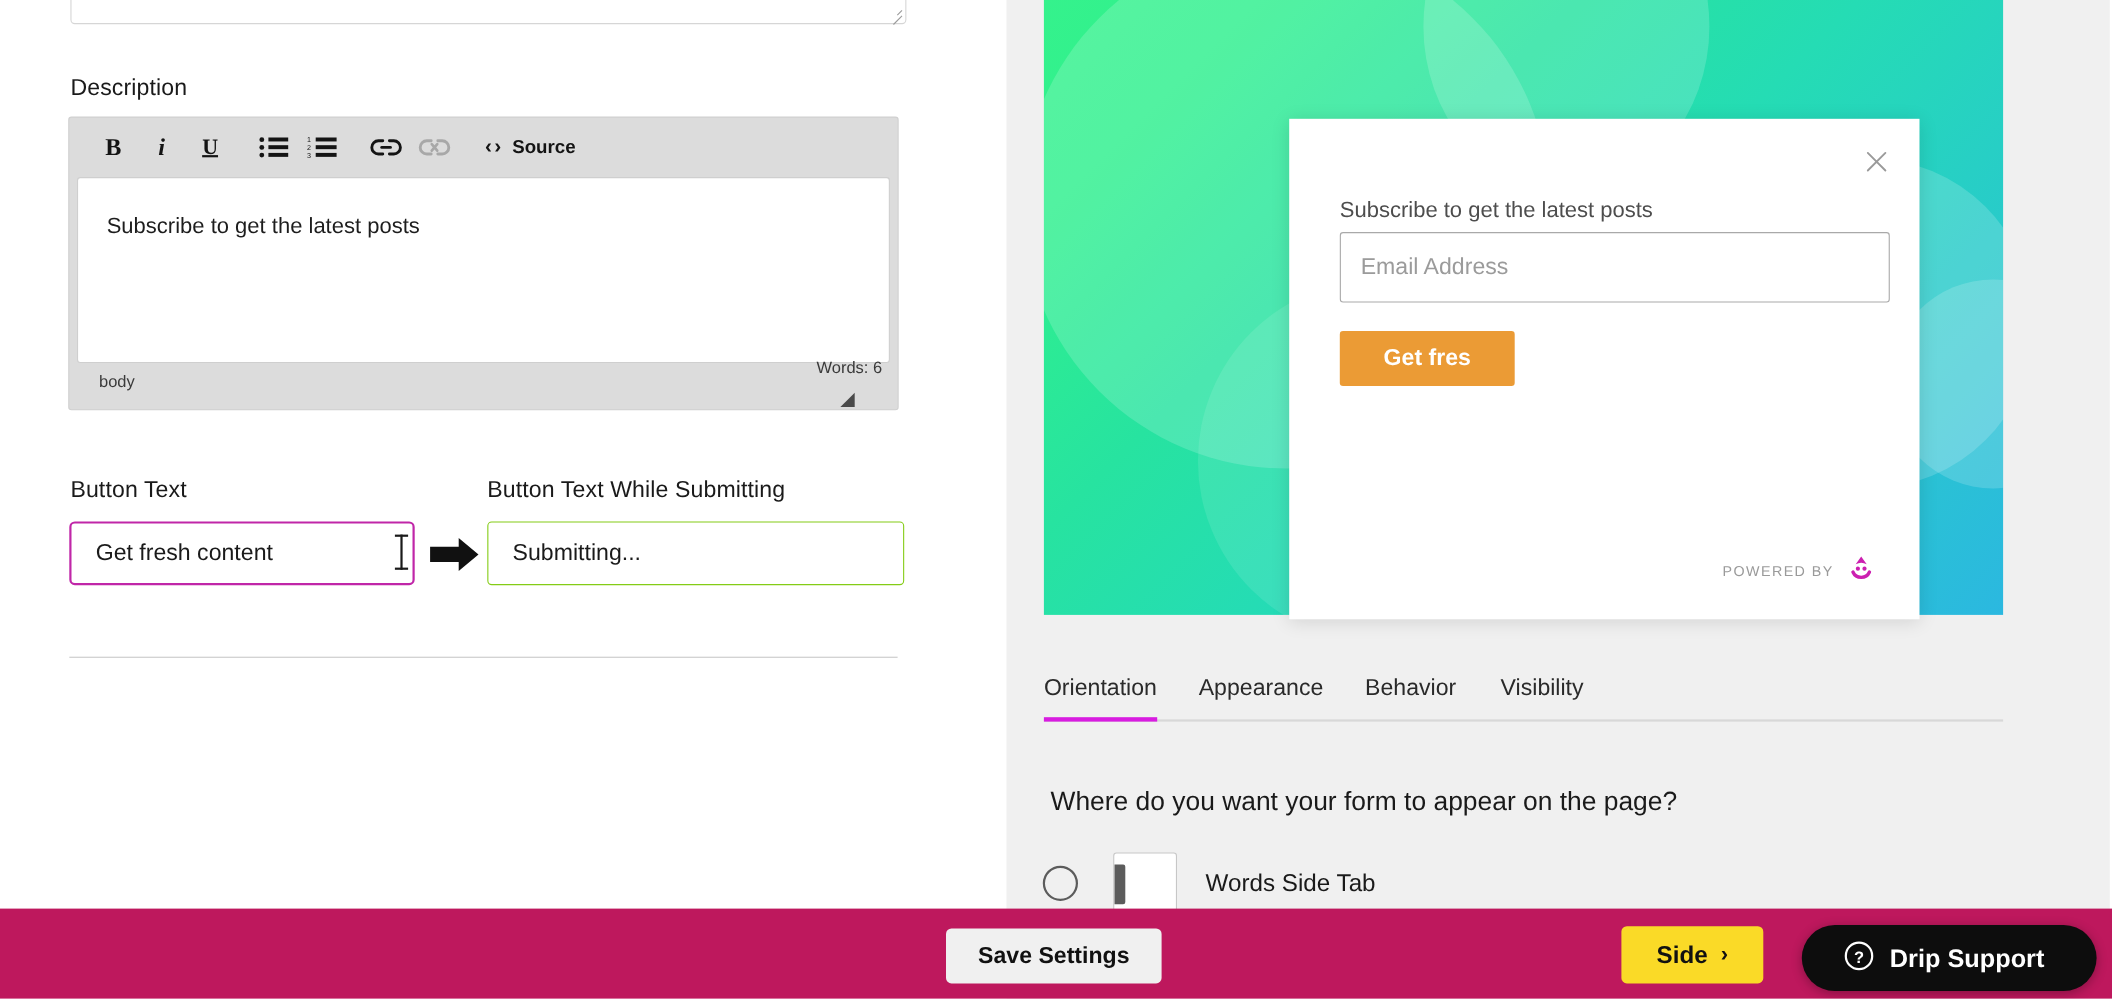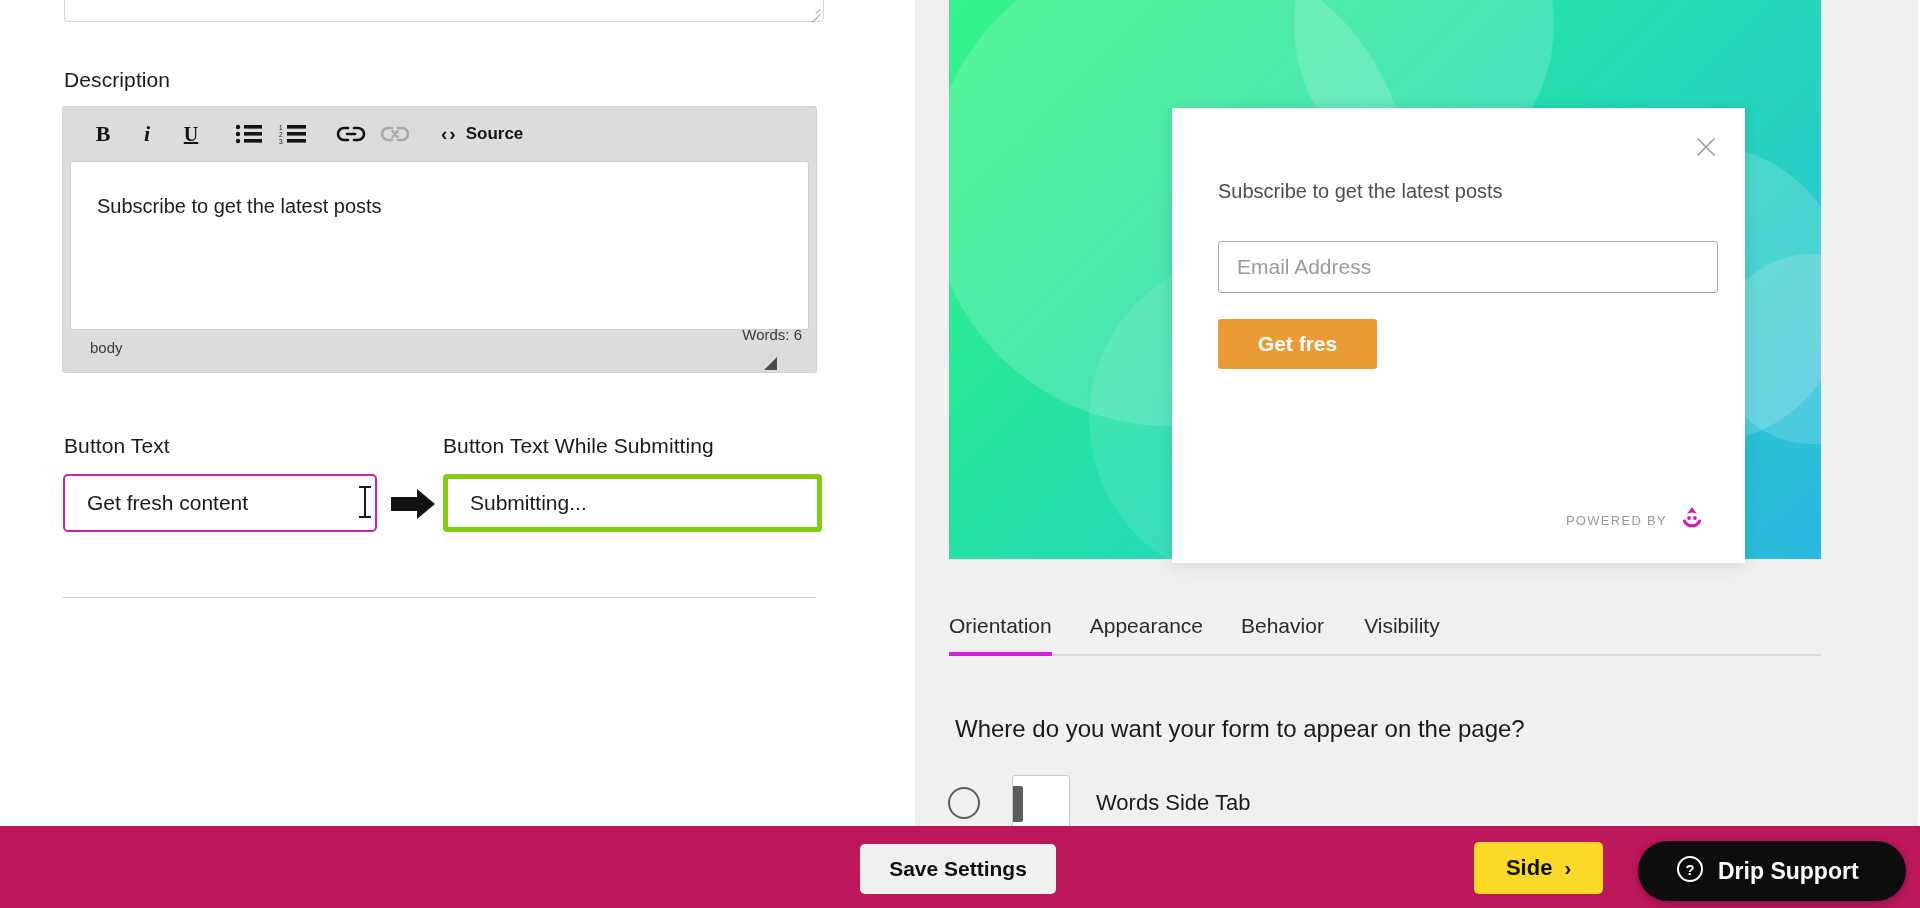--- a/index.html
+++ b/index.html
@@ -107,21 +107,21 @@
   }
 
   
   #btn-text-label   { position: absolute; left: 64px;  top: 434px; }
   #btn-submit-label { position: absolute; left: 443px; top: 434px; }
 
   .text-input {
     position: absolute;
     height: 58px;
     background: #fff;
-    border: 5px solid #84cc16;
+    border: 1px solid #84cc16;
     border-radius: 4px;
     font-size: 21px;
     color: #1a1a1a;
     padding: 0 22px;
     font-family: "Liberation Sans", sans-serif;
     outline: none;
   }
   .text-input::placeholder { color: #9b9b9b; }
   #button-text-input {
     left: 63px; top: 474px; width: 314px;
@@ -201,22 +201,22 @@
     letter-spacing: -0.3px;
     line-height: 1.15;
     margin-top: 8px;
   }
   .form-sub {
     margin-top: 32px;
     font-size: 20px;
     color: #4d4d4d;
   }
   .form-email {
-    margin-top: 38px;
-    width: 500px; height: 52px;
+    margin-top: 8px;
+    width: 500px; height: 64px;
     border: 1px solid #a9a9a9;
     border-radius: 3px;
     font-size: 21px;
     color: #1a1a1a;
     padding: 0 18px;
     font-family: "Liberation Sans", sans-serif;
     background: #fff;
     outline: none;
   }
   .form-email::placeholder { color: #9b9b9b; }

